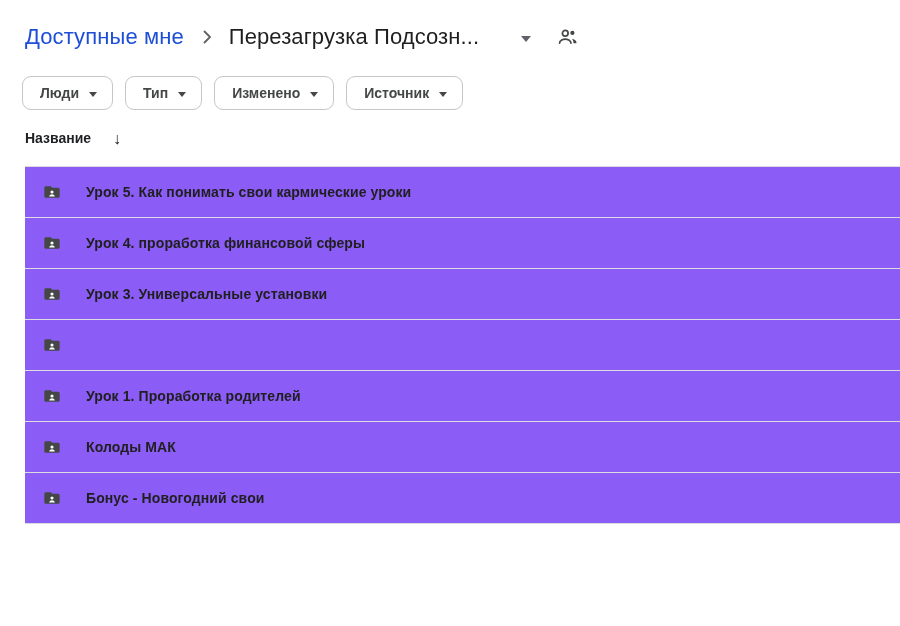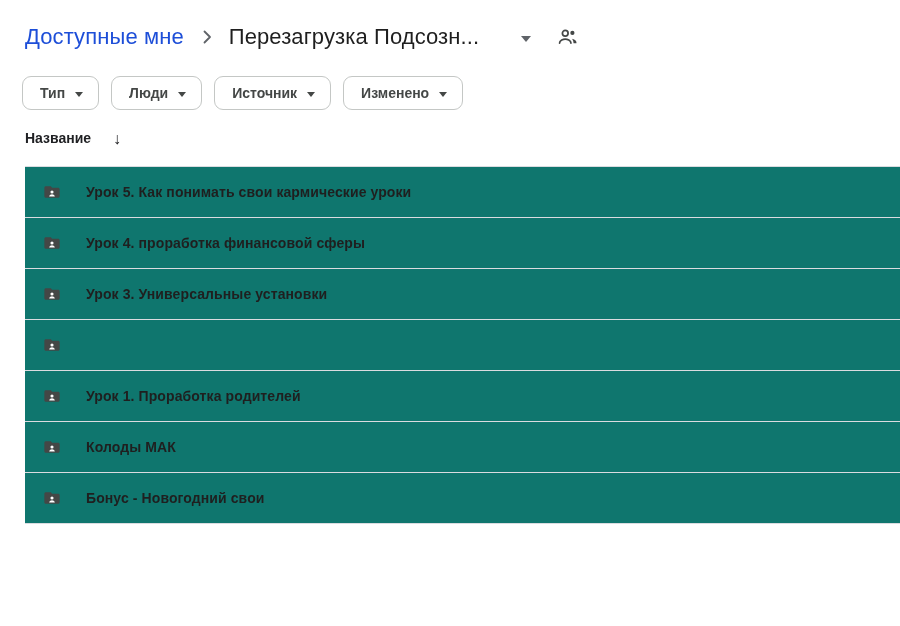--- a/index.html
+++ b/index.html
@@ -50,21 +50,21 @@
   .list-header {
     display: flex; align-items: flex-start;
     margin: 20px 0 0 25px; height: 36px;
   }
   .list-header-label { font-size: 14px; font-weight: 700; color: #202124; cursor: pointer; }
   .sort-arrow { font-size: 16px; font-weight: 400; color: #202124; margin-left: 22px; cursor: pointer; }
   .rows { margin-left: 25px; border-top: 1px solid #dadce0; }
   .row {
     display: flex; align-items: center;
     height: 51px; border-bottom: 1px solid #dadce0;
-    cursor: pointer; background: #0f766e;
+    cursor: pointer; background: #8b5cf6;
   }
   .row-icon { margin-left: 17px; display: flex; align-items: center; }
   .row-name {
     margin-left: 24px;
     font-size: 14px; font-weight: 700; color: #1f1f1f; letter-spacing: .1px;
     white-space: nowrap; overflow: hidden; text-overflow: ellipsis;
   }
   svg { display: block; }
 </style>
 </head>
@@ -86,33 +86,33 @@
       <circle cx="9" cy="8" r="3.1" fill="none" stroke="#444746" stroke-width="1.9"></circle>
       <path d="M2.8 18.6c0-2.9 4.2-4.3 6.2-4.3s6.2 1.4 6.2 4.3" fill="none" stroke="#444746" stroke-width="1.9" stroke-linecap="round"></path>
       <circle cx="16.8" cy="7.6" r="2.3" fill="#444746"></circle>
       <path d="M16.2 13.9c2.5.4 5 1.7 5 3.9v.9h-3.2c0-2-0.7-3.7-1.8-4.8z" fill="#444746"></path>
     </svg>
   </span>
 </div>
 
 <div class="filters">
   <div class="chip">
+    <span class="chip-label">Люди</span>
+    <span class="chip-caret"></span>
+  </div>
+  <div class="chip">
     <span class="chip-label">Тип</span>
     <span class="chip-caret"></span>
   </div>
   <div class="chip">
-    <span class="chip-label">Люди</span>
+    <span class="chip-label">Изменено</span>
     <span class="chip-caret"></span>
   </div>
   <div class="chip">
     <span class="chip-label">Источник</span>
-    <span class="chip-caret"></span>
-  </div>
-  <div class="chip">
-    <span class="chip-label">Изменено</span>
     <span class="chip-caret"></span>
   </div>
 </div>
 
 <div class="list-header">
   <span class="list-header-label">Название</span>
   <span class="sort-arrow">↓</span>
 </div>
 
 <div class="rows">

